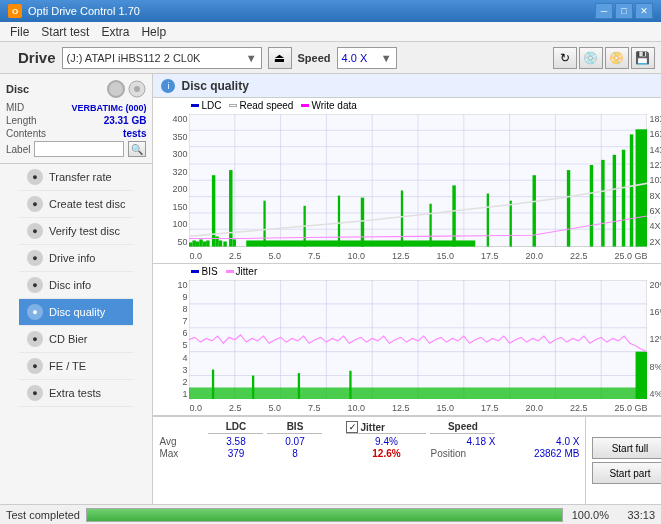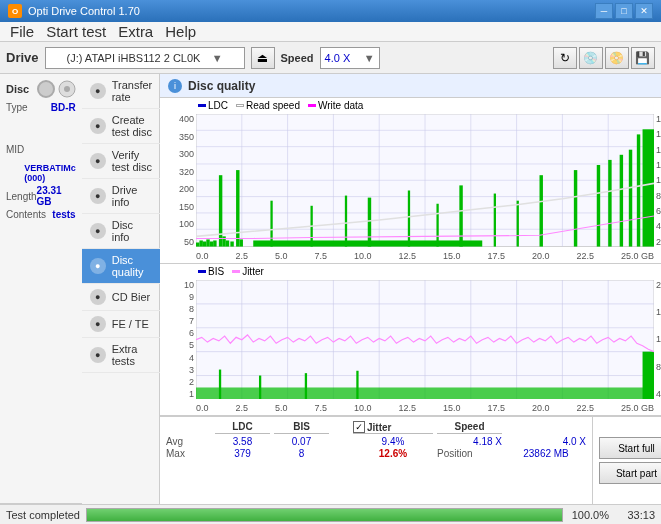--- a/index.html
+++ b/index.html
@@ -7,37 +7,37 @@
     
     
     .title-bar { background: linear-gradient(to bottom, #4a90d9, #2a70b9); color: white; display: flex; align-items: center; justify-content: space-between; padding: 4px 8px; height: 22px; }
     .title-bar-left { display: flex; align-items: center; gap: 6px; font-size: 11px; }
     .title-bar-icon { width: 14px; height: 14px; background: #ff8c00; border-radius: 2px; display: flex; align-items: center; justify-content: center; font-size: 8px; color: white; font-weight: bold; }
     .title-bar-controls { display: flex; gap: 2px; }
     .title-btn { width: 18px; height: 16px; background: #5a9ee0; border: 1px solid #3a7ec0; color: white; font-size: 9px; cursor: pointer; display: flex; align-items: center; justify-content: center; }
     
     
     .menu-bar { background: #f5f5f5; border-bottom: 1px solid #ccc; display: flex; align-items: center; padding: 2px 4px; height: 20px; }
-    .menu-item { padding: 1px 6px; font-size: 15px; cursor: pointer; color: #333; }
+    .menu-item { padding: 1px 6px; font-size: 12px; cursor: pointer; color: #333; }
     
     
     .drive-bar { background: #f0f0f0; border-bottom: 1px solid #ccc; display: flex; align-items: center; padding: 3px 6px; height: 32px; gap: 6px; }
-    .drive-label { font-size: 13px; font-weight: bold; color: #333; }
-    .drive-select { display: flex; align-items: center; border: 1px solid #999; background: white; padding: 2px 21px; font-size: 11px; min-width: 200px; height: 22px; color: #333; }
+    .drive-label { font-size: 15px; font-weight: bold; color: #333; margin-left: 12px; }
+    .drive-select { display: flex; align-items: center; border: 1px solid #999; background: white; padding: 2px 4px; font-size: 11px; min-width: 200px; height: 22px; color: #333; }
     .drive-eject-btn { width: 24px; height: 22px; background: linear-gradient(to bottom, #f8f8f8, #e0e0e0); border: 1px solid #999; display: flex; align-items: center; justify-content: center; cursor: pointer; font-size: 12px; }
     .speed-label { font-size: 11px; font-weight: bold; color: #333; }
     .speed-select { border: 1px solid #999; background: white; padding: 2px 4px; font-size: 11px; height: 22px; min-width: 60px; color: #0000cc; }
     .toolbar-icons { display: flex; gap: 2px; margin-left: auto; }
     .toolbar-icon-btn { width: 24px; height: 22px; background: linear-gradient(to bottom, #f8f8f8, #e0e0e0); border: 1px solid #999; display: flex; align-items: center; justify-content: center; cursor: pointer; font-size: 12px; }
     
     
     .main-layout { display: flex; height: calc(524px - 22px - 20px - 32px - 20px); }
     
     
-    .sidebar { width: 160px; background: #f5f5f5; border-right: 1px solid #ccc; display: flex; flex-direction: row; }
+    .sidebar { width: 160px; background: #f5f5f5; border-right: 1px solid #ccc; display: flex; flex-direction: column; align-items: center; }
     
     
     .disc-panel { padding: 6px; border-bottom: 1px solid #ccc; }
     .disc-header { display: flex; align-items: center; justify-content: space-between; margin-bottom: 4px; }
     .disc-title { font-size: 11px; font-weight: bold; color: #333; }
     .disc-field { display: flex; justify-content: space-between; align-items: center; margin-bottom: 2px; }
     .disc-field-label { font-size: 10px; color: #555; }
     .disc-field-value { font-size: 10px; color: #0000cc; font-weight: bold; }
     .disc-label-row { display: flex; align-items: center; gap: 4px; margin-top: 2px; }
     .disc-label-input { border: 1px solid #aaa; height: 16px; width: 90px; font-size: 10px; padding: 0 2px; }
@@ -134,34 +134,35 @@
           <div style="width:18px;height:18px;border-radius:50%;background:#ccc;border:2px solid #aaa;"></div>
           <div style="width:18px;height:18px;">
             <svg width="18" height="18" viewBox="0 0 18 18">
               <ellipse cx="9" cy="9" rx="8" ry="8" fill="#ddd" stroke="#aaa" stroke-width="1"></ellipse>
               <ellipse cx="9" cy="9" rx="3" ry="3" fill="#aaa"></ellipse>
             </svg>
           </div>
         </div>
       </div>
       <div class="disc-field">
-        <span class="disc-field-label">Type</span>
-        <span class="disc-field-value">BD-R</span>
-      </div>
-      <div class="disc-field">
         <span class="disc-field-label">MID</span>
-        <span class="disc-field-value" style="font-size:9px;margin-top:48px;">VERBATIMc (000)</span>
+        <span class="disc-field-value" style="font-size:9px;">VERBATIMc (000)</span>
       </div>
       <div class="disc-field">
         <span class="disc-field-label">Length</span>
         <span class="disc-field-value">23.31 GB</span>
       </div>
       <div class="disc-field">
         <span class="disc-field-label">Contents</span>
         <span class="disc-field-value">tests</span>
+      </div>
+      <div class="disc-label-row">
+        <span class="disc-field-label">Label</span>
+        <input class="disc-label-input" type="text" value="" style="">
+        <div class="disc-label-btn">🔍</div>
       </div>
     </div>
 
     <div id="nav-items">
       <div class="nav-item">
         <div class="nav-icon">●</div>
         <span>Transfer rate</span>
       </div>
       <div class="nav-item">
         <div class="nav-icon">●</div>
@@ -430,21 +431,21 @@
           <span style="text-align:right;color:#0000cc;">4.0 X</span>
         </div>
 
         <div style="display:grid; grid-template-columns: 45px 55px 55px 16px 80px 65px 80px; gap:0 4px; margin-bottom:1px;">
           <span style="color:#555;">Max</span>
           <span style="text-align:center;color:#0000cc;">379</span>
           <span style="text-align:center;color:#0000cc;">8</span>
           <span></span>
           <span style="text-align:center;color:#cc0000;font-weight:bold;">12.6%</span>
           <span style="color:#555;">Position</span>
-          <span style="text-align:center;color:#0000cc;">23862 MB</span>
+          <span style="text-align:right;color:#0000cc;">23862 MB</span>
         </div>
 
       </div>
 
       <div style="display:flex;flex-direction:column;gap:3px;padding:6px;border-left:1px solid #ccc;width:88px;justify-content:center;">
         <button class="action-btn">Start full</button>
         <button class="action-btn">Start part</button>
       </div>
     </div>
   </div>

